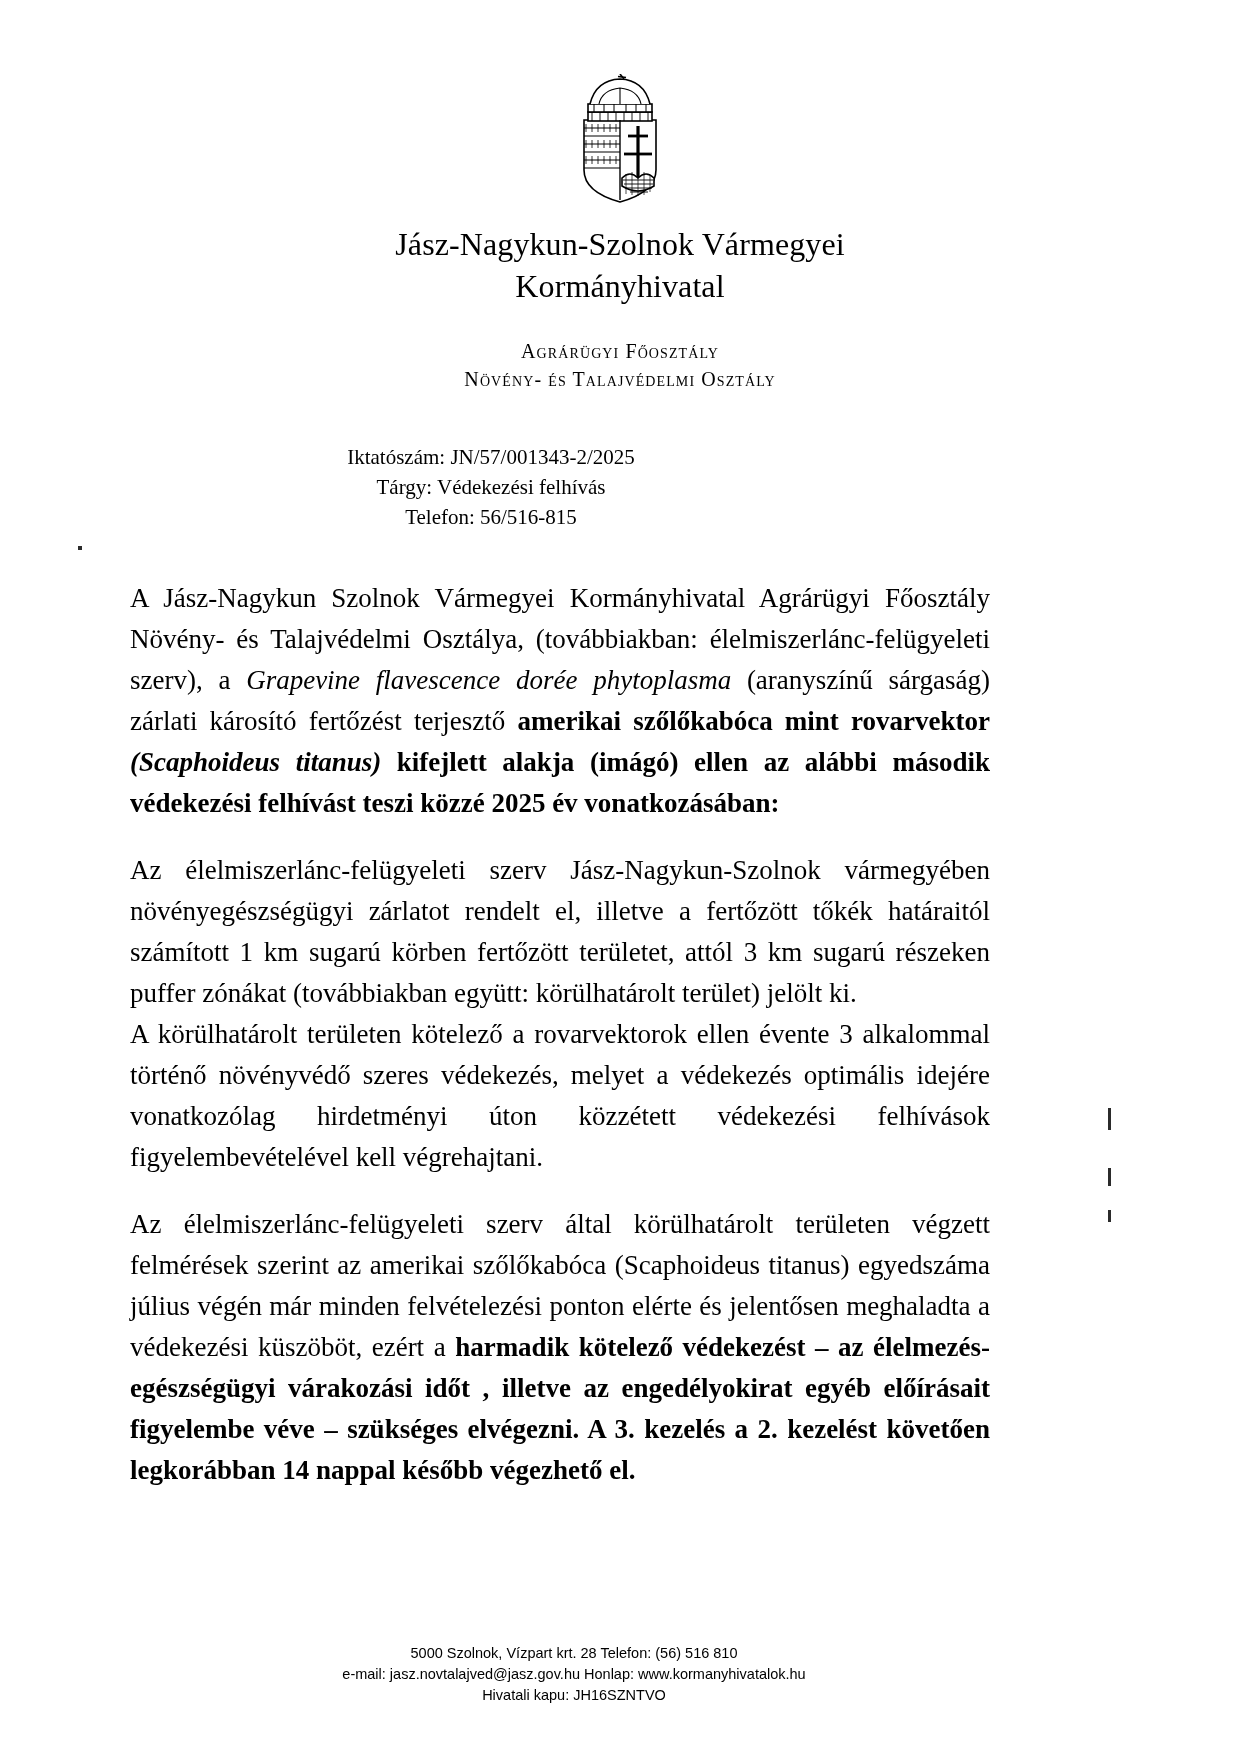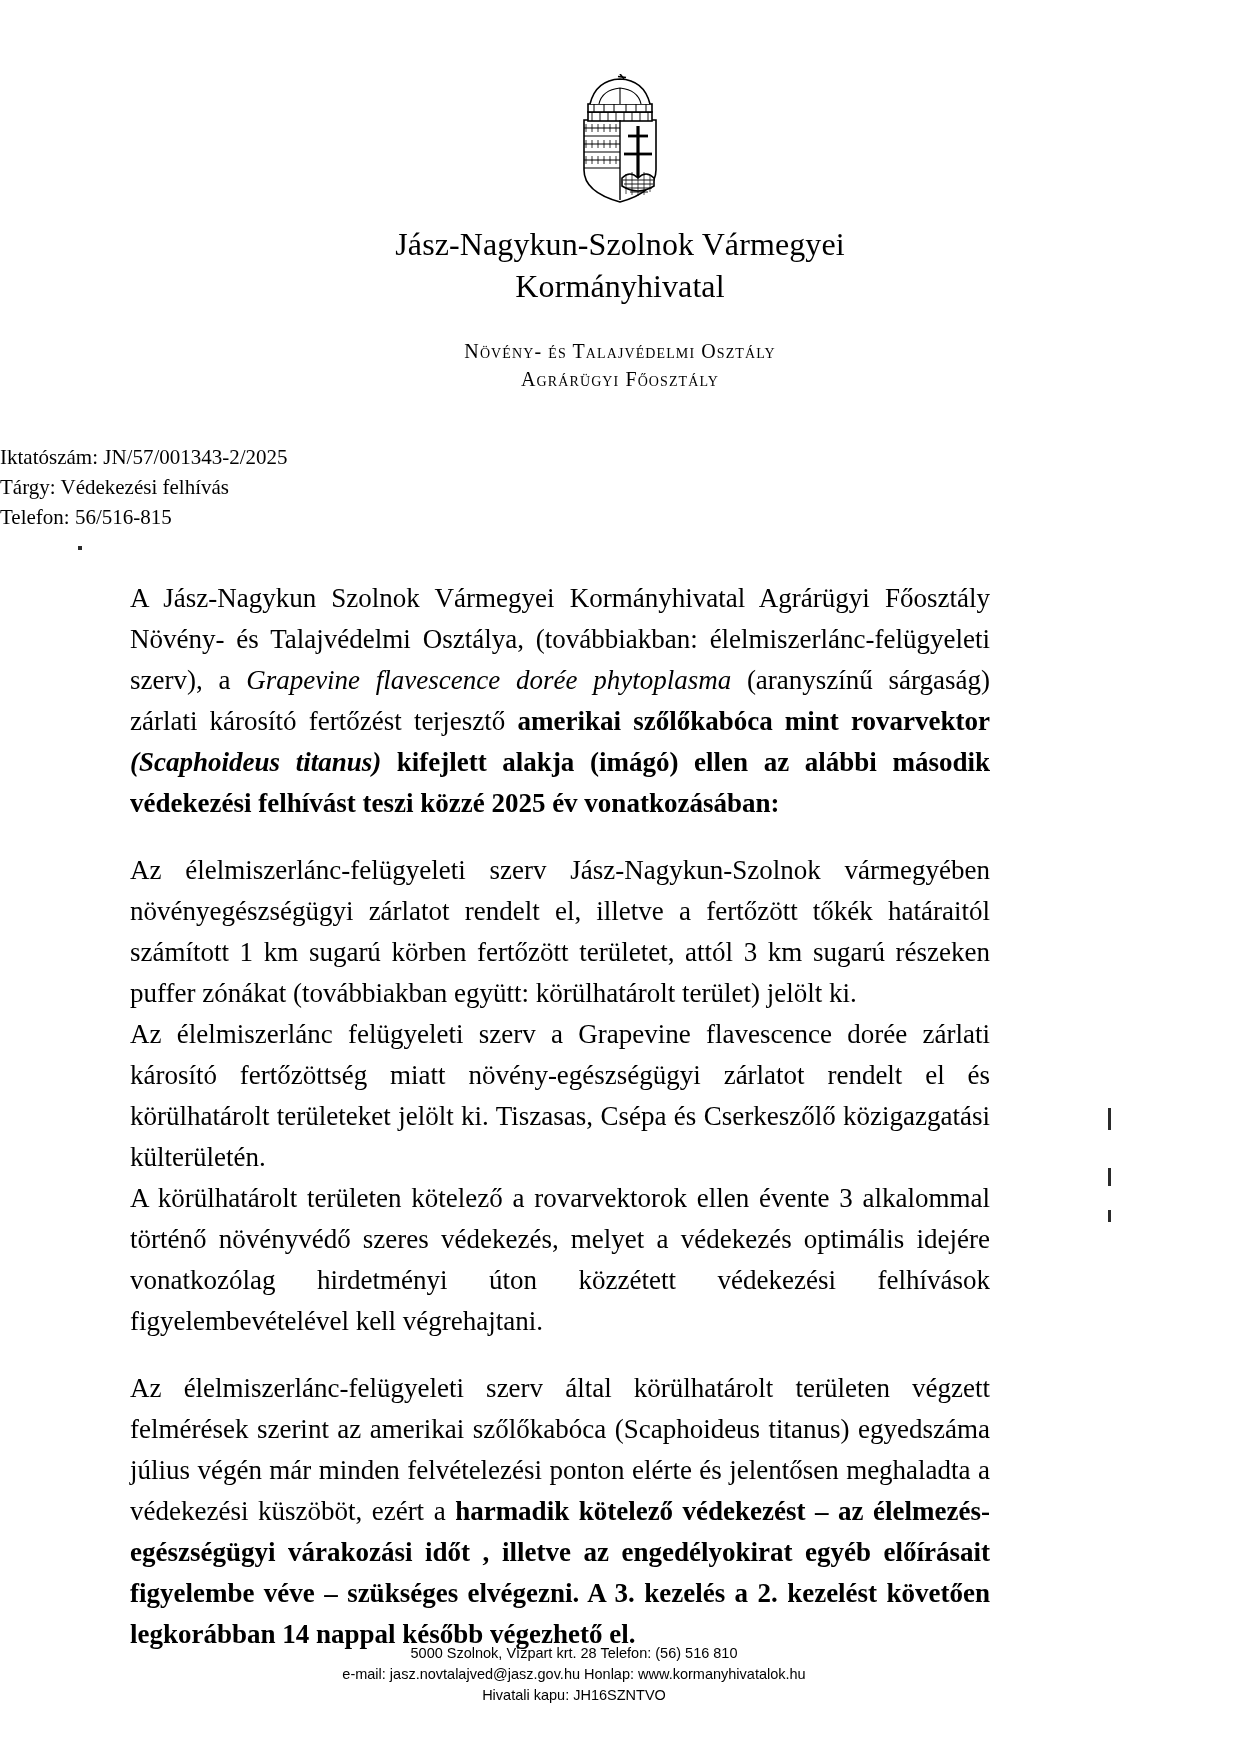--- a/index.html
+++ b/index.html
@@ -50,21 +50,21 @@
   .dept-line {
     font-size: 20px;
     font-variant: small-caps;
     letter-spacing: 1.1px;
   }
 
   
   .ref-block {
     margin-top: 50px;
     padding-right: 258px;
-    text-align: left;
+    text-align: center;
     font-size: 21px;
     line-height: 1.42;
   }
   .ref-line { white-space: nowrap; }
 
   
   .doc-title-block {
     text-align: center;
     margin-top: 36px;
     padding-right: 130px;
@@ -158,38 +158,37 @@
       </svg>
     </span>
   </div>
 
   <div class="org-title">
     <div>Jász-Nagykun-Szolnok Vármegyei</div>
     <div>Kormányhivatal</div>
   </div>
 
   <div class="dept-block">
+    <div class="dept-line">Agrárügyi Főosztály</div>
     <div class="dept-line">Növény- és Talajvédelmi Osztály</div>
-    <div class="dept-line">Agrárügyi Főosztály</div>
   </div>
 
   <div class="ref-block">
     <div class="ref-line">Iktatószám: JN/57/001343-2/2025</div>
     <div class="ref-line">Tárgy: Védekezési felhívás</div>
     <div class="ref-line">Telefon: 56/516-815</div>
   </div>
 
 
   <div class="body-wrap">
 
     <p class="para"><span>A Jász-Nagykun Szolnok Vármegyei Kormányhivatal Agrárügyi Főosztály Növény- és Talajvédelmi Osztálya, (továbbiakban: élelmiszerlánc-felügyeleti szerv), a </span><i>Grapevine flavescence dorée phytoplasma</i><span> (aranyszínű sárgaság) zárlati károsító fertőzést terjesztő </span><b>amerikai szőlőkabóca mint rovarvektor </b><b><i>(Scaphoideus titanus)</i></b><b> kifejlett alakja (imágó) ellen az alábbi második védekezési felhívást teszi közzé 2025 év vonatkozásában:</b></p>
 
     <p class="para gap">Az élelmiszerlánc-felügyeleti szerv Jász-Nagykun-Szolnok vármegyében növényegészségügyi zárlatot rendelt el, illetve a fertőzött tőkék határaitól számított 1 km sugarú körben fertőzött területet, attól 3 km sugarú részeken puffer zónákat (továbbiakban együtt: körülhatárolt terület) jelölt ki.</p>
 
-    <p class="para">Az élelmiszerlánc felügyeleti szerv a Grapevine flavescence dorée zárlati károsító fertőzöttség miatt növény-egészségügyi zárlatot rendelt el és körülhatárolt területeket jelölt ki. Tiszasas, Csépa és Cserkeszőlő közigazgatási külterületén.</p>
 
     <p class="para">A körülhatárolt területen kötelező a rovarvektorok ellen évente 3 alkalommal történő növényvédő szeres védekezés, melyet a védekezés optimális idejére vonatkozólag hirdetményi úton közzétett védekezési felhívások figyelembevételével kell végrehajtani.</p>
 
 
     <p class="para gap"><span>Az élelmiszerlánc-felügyeleti szerv által körülhatárolt területen végzett felmérések szerint az amerikai szőlőkabóca (Scaphoideus titanus) egyedszáma július végén már minden felvételezési ponton elérte és jelentősen meghaladta a védekezési küszöböt, ezért a </span><b>harmadik kötelező védekezést – az élelmezés-egészségügyi várakozási időt , illetve az engedélyokirat egyéb előírásait figyelembe véve – szükséges elvégezni. A 3. kezelés a 2. kezelést követően legkorábban 14 nappal később végezhető el.</b></p>
 
   </div>
 
   <div class="footer">
     <div>5000 Szolnok, Vízpart krt. 28 Telefon: (56) 516 810</div>

